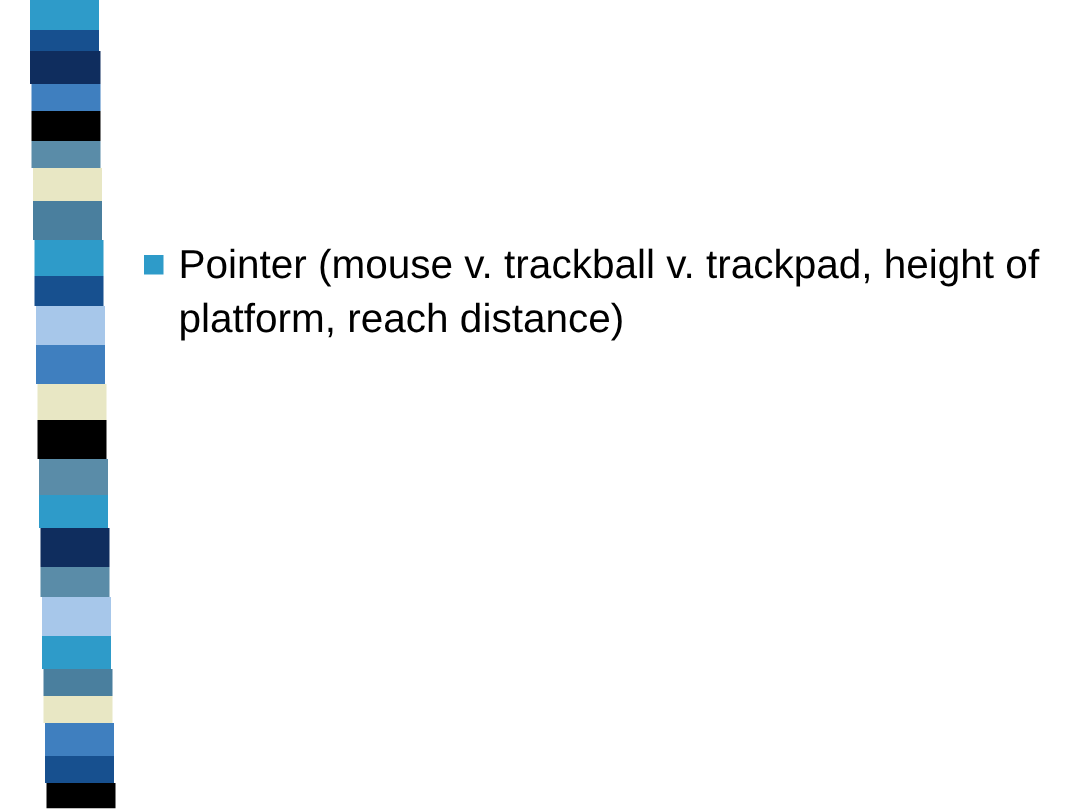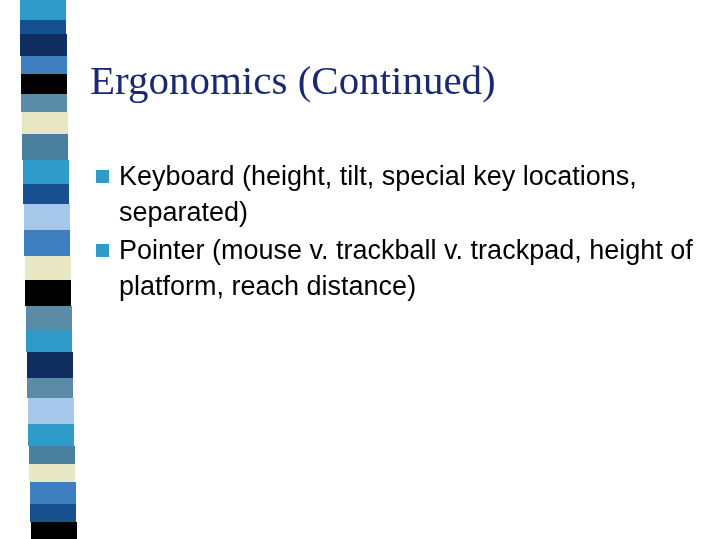--- a/index.html
+++ b/index.html
@@ -97,29 +97,24 @@
       <div class="band-seg" style="top: 378px; left: 27px; width: 46px; height: 20px; background: rgb(90, 140, 168);"></div>
       <div class="band-seg" style="top: 398px; left: 28px; width: 46px; height: 26px; background: rgb(167, 199, 234);"></div>
       <div class="band-seg" style="top: 424px; left: 28px; width: 46px; height: 22px; background: rgb(46, 155, 201);"></div>
       <div class="band-seg" style="top: 446px; left: 29px; width: 46px; height: 18px; background: rgb(74, 127, 158);"></div>
       <div class="band-seg" style="top: 464px; left: 29px; width: 46px; height: 18px; background: rgb(232, 231, 196);"></div>
       <div class="band-seg" style="top: 482px; left: 30px; width: 46px; height: 22px; background: rgb(63, 127, 191);"></div>
       <div class="band-seg" style="top: 504px; left: 30px; width: 46px; height: 18px; background: rgb(23, 80, 143);"></div>
       <div class="band-seg" style="top: 522px; left: 31px; width: 46px; height: 17px; background: rgb(0, 0, 0);"></div>
     </div>
 
-  <div class="slide-title" style="color: rgb(26, 42, 114);">Ergonomics (Continued)</div>
 
   <div class="bullet-list">
 
 
-    <div class="bullet-item">
-      <span class="bullet-marker" style="background: rgb(46, 155, 201);"></span>
-      <span class="bullet-text">Keyboard (height, tilt, special key locations, separated)</span>
-    </div>
 
     <div class="bullet-item">
       <span class="bullet-marker" style="background: rgb(46, 155, 201);"></span>
       <span class="bullet-text">Pointer (mouse v. trackball v. trackpad, height of platform, reach distance)</span>
     </div>
 
   </div>
 </div>
 
 </body></html>

